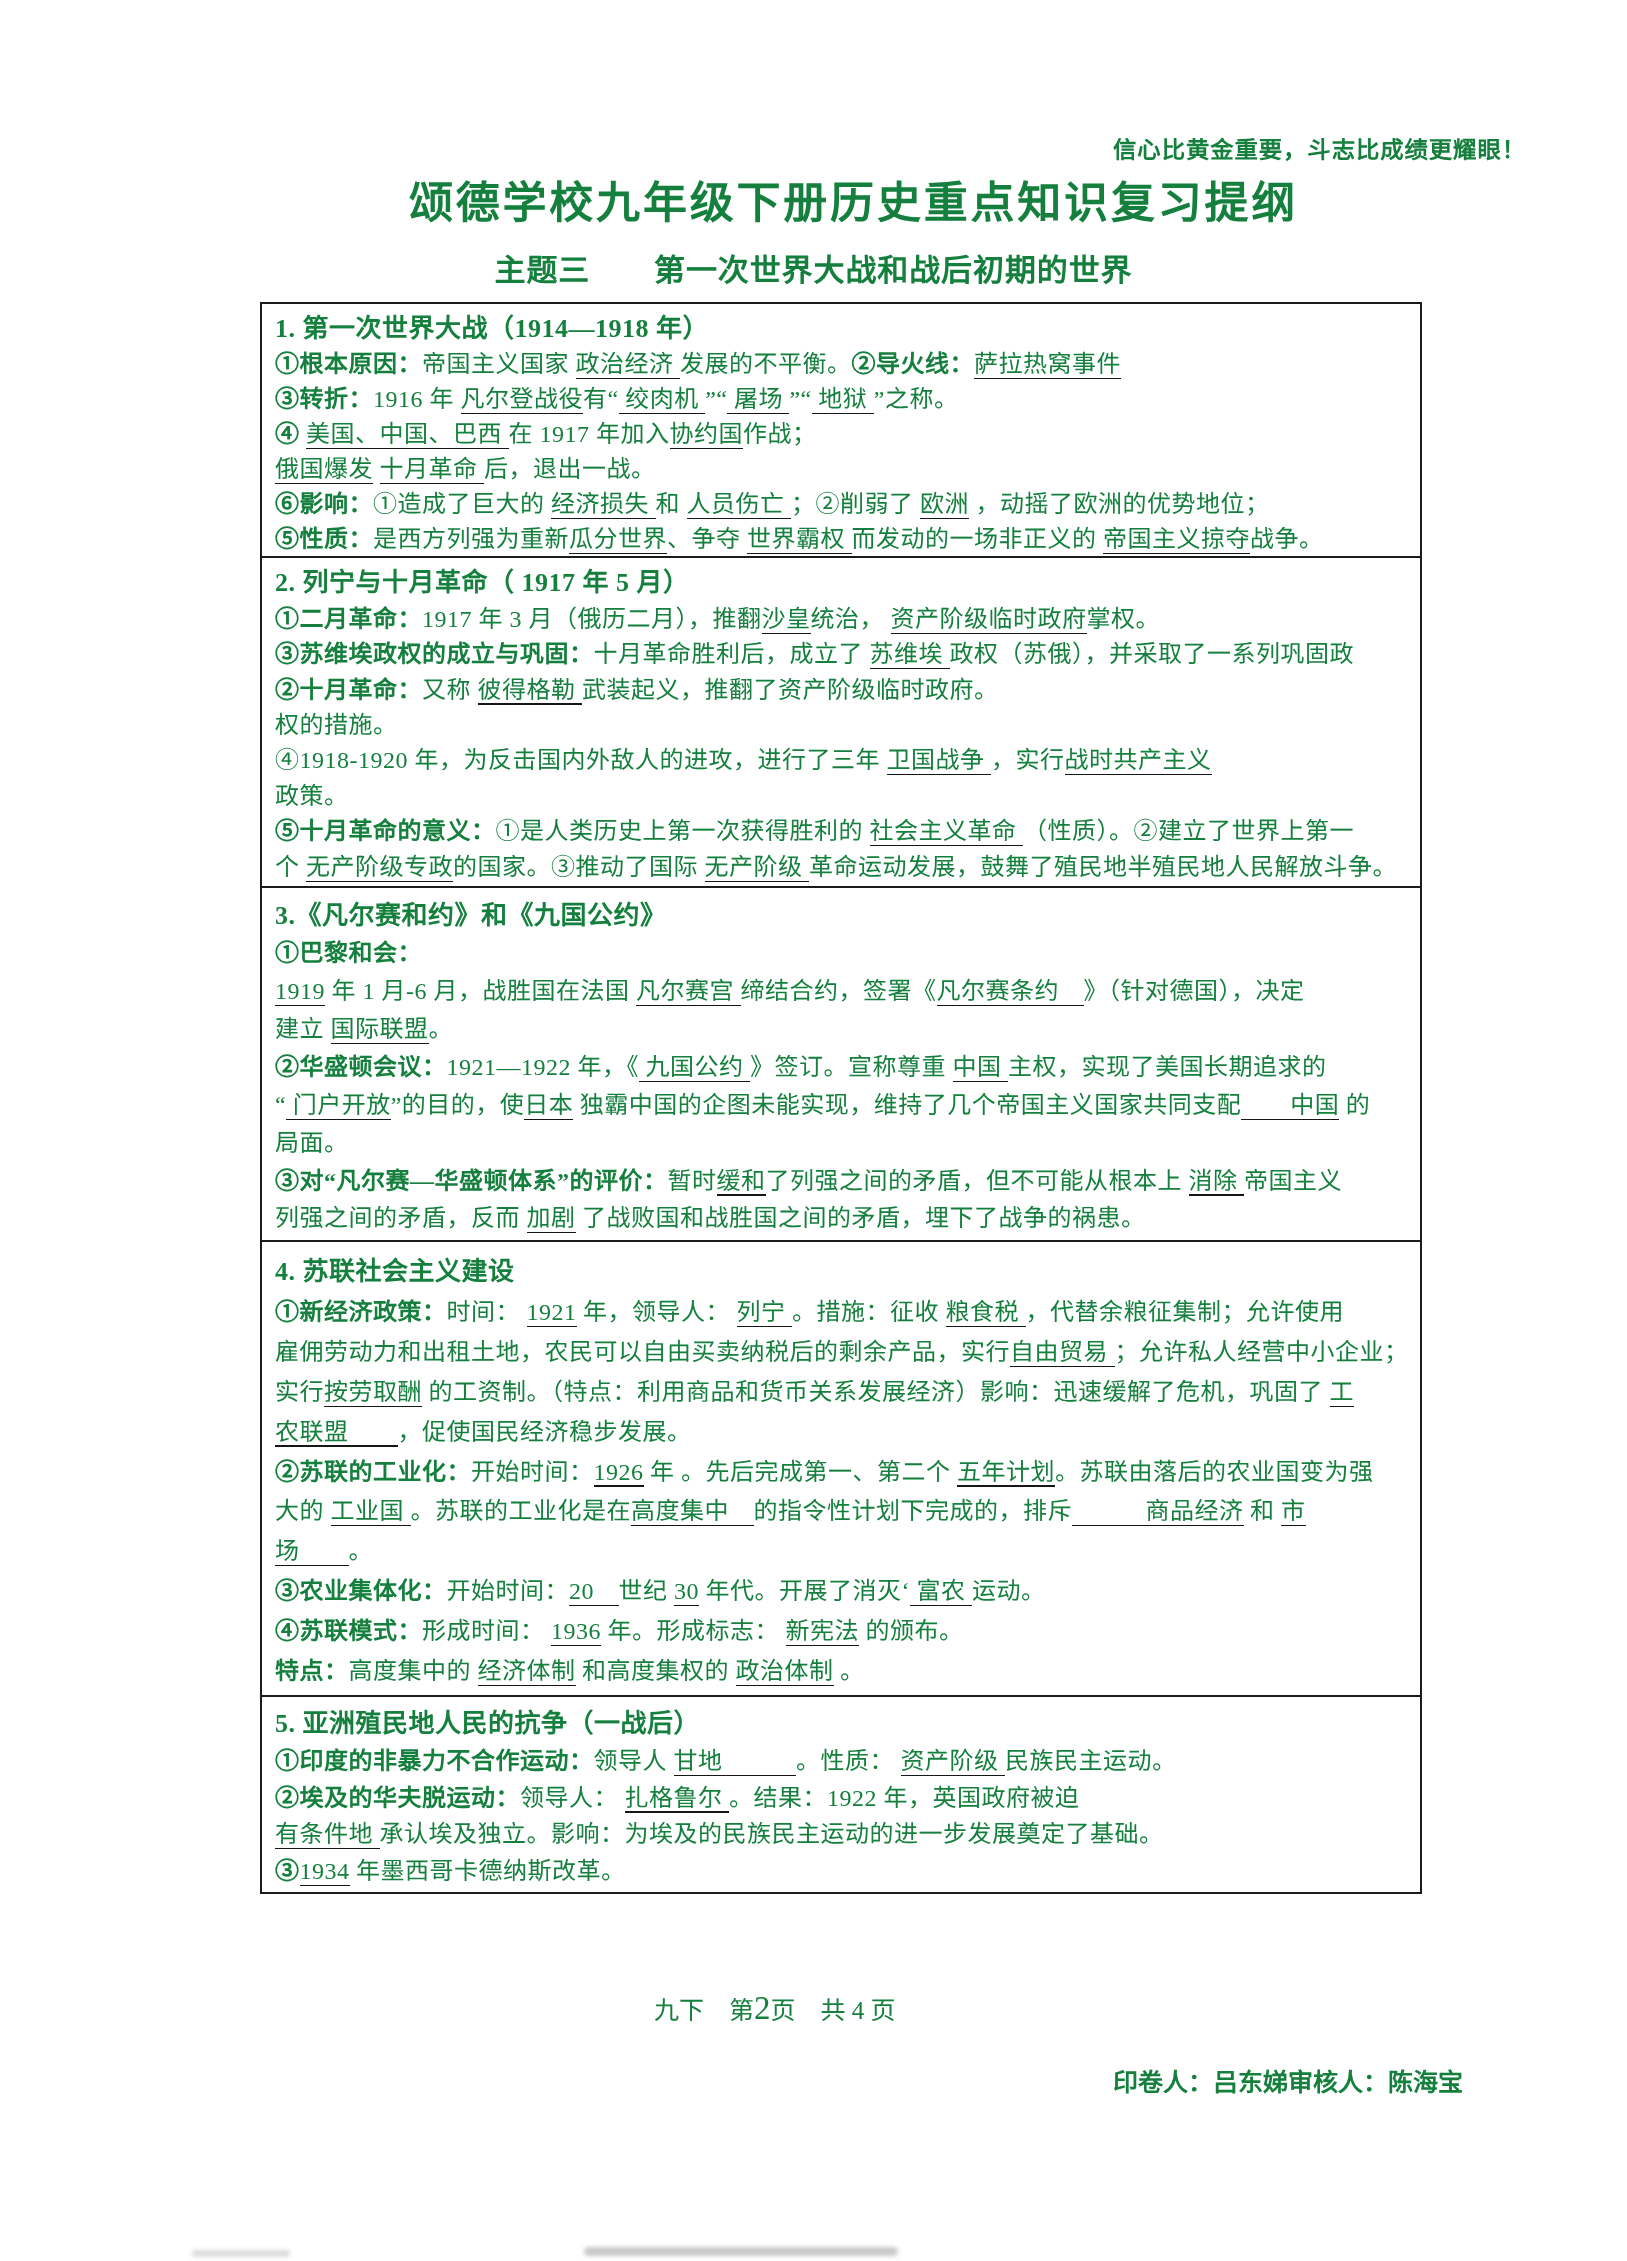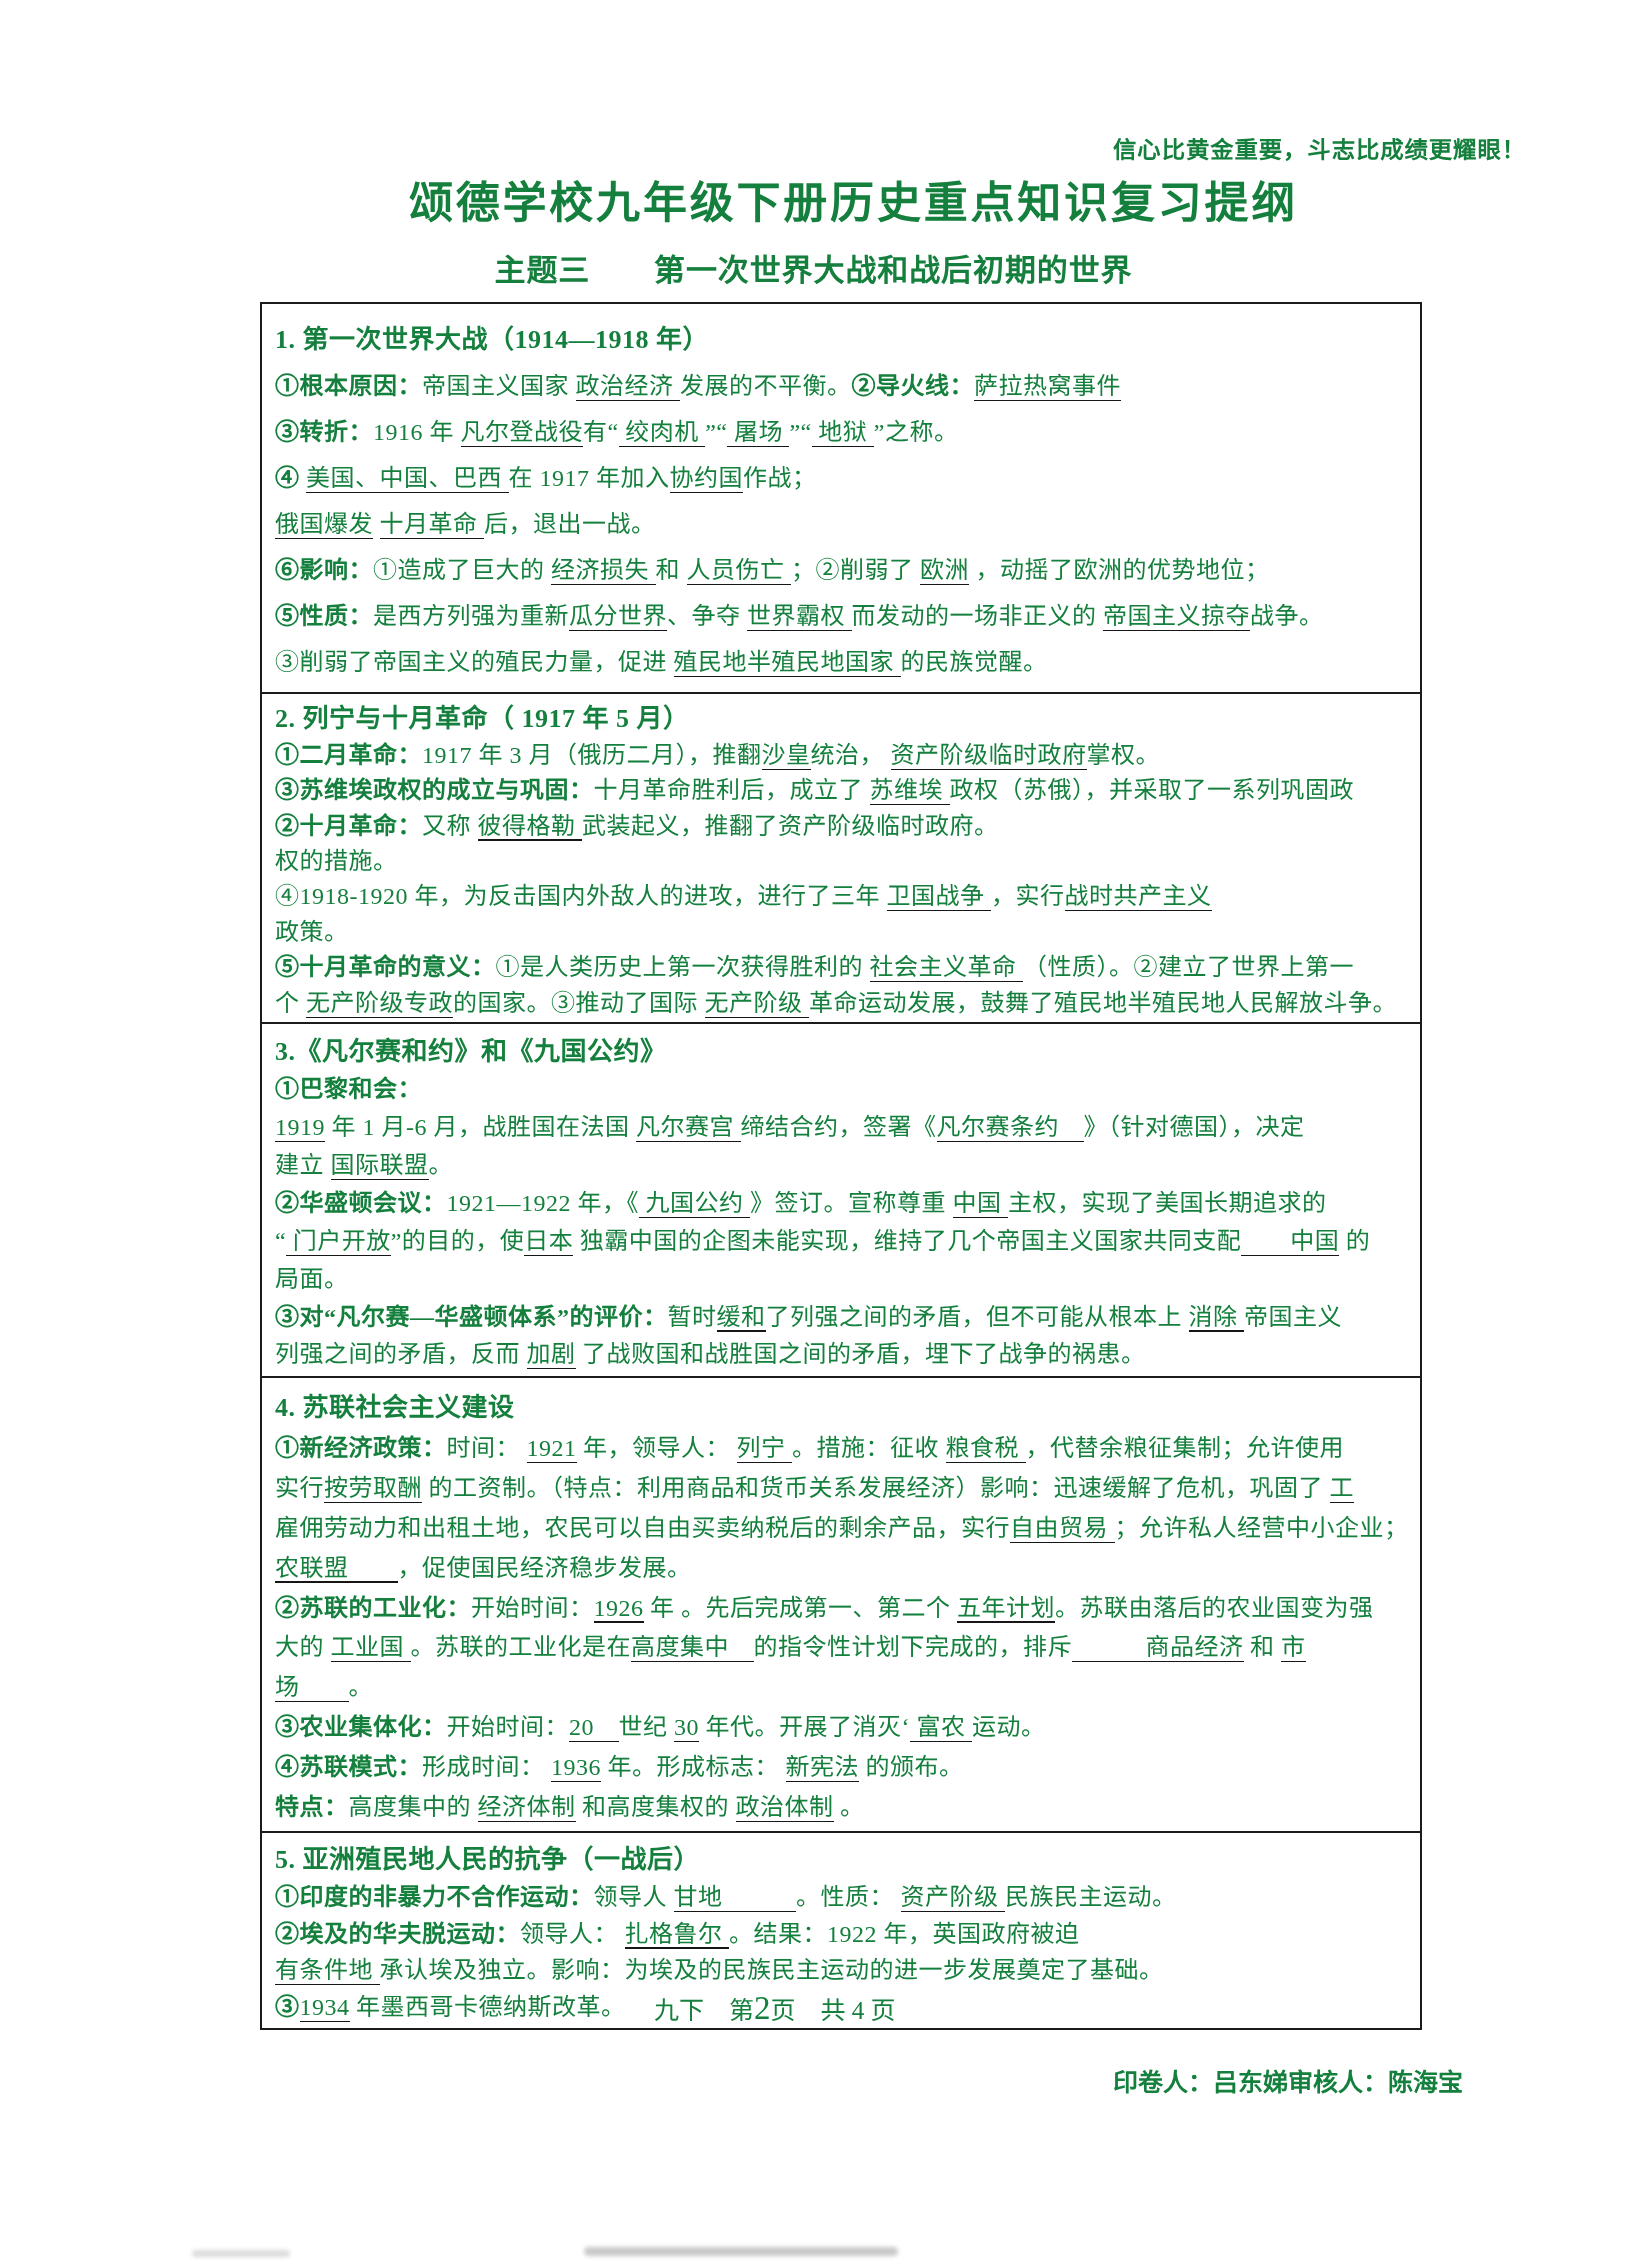--- a/index.html
+++ b/index.html
@@ -23,21 +23,21 @@
   .doc-table{
     position:absolute;left:260px;top:302px;width:1162px;
     border:2.8px solid #1b1b1b;box-sizing:border-box;background:#fff;
   }
   .section{
     box-sizing:border-box;border-bottom:2.8px solid #1b1b1b;
     padding:2.8px 9.4px 3.7px 13px;display:flex;flex-direction:column;
     justify-content:space-evenly;overflow:hidden;
   }
   .section:last-child{border-bottom:none;}
-  .section:nth-child(1){height:390px;}
+  .section:nth-child(1){height:254px;}
   .section:nth-child(2){height:330px;}
   .section:nth-child(3){height:354px;}
   .section:nth-child(4){height:455px;}
   .section:nth-child(5){height:195px;}
   .line{
     font-size:24px;white-space:nowrap;overflow:hidden;flex:0 0 auto;
     letter-spacing:0.5px;
   }
   .section .line:first-child{font-size:26px;}
   .b{font-weight:bold;}
@@ -99,22 +99,22 @@
         <div class="line"><span>建立 </span><span class="u">国际联盟</span><span>。</span></div>
         <div class="line"><span class="b">②华盛顿会议：</span><span>1921—1922 年，《</span><span class="u"> 九国公约 </span><span>》签订。宣称尊重 </span><span class="u">中国 </span><span>主权，实现了美国长期追求的</span></div>
         <div class="line"><span>“</span><span class="u"> 门户开放</span><span>”的目的，使</span><span class="u">日本</span><span> 独霸中国的企图未能实现，维持了几个帝国主义国家共同支配</span><span class="u">　　中国</span><span> 的</span></div>
         <div class="line"><span>局面。</span></div>
         <div class="line"><span class="b">③对“凡尔赛—华盛顿体系”的评价：</span><span>暂时</span><span class="u">缓和</span><span>了列强之间的矛盾，但不可能从根本上 </span><span class="u">消除 </span><span>帝国主义</span></div>
         <div class="line"><span>列强之间的矛盾，反而 </span><span class="u">加剧</span><span> 了战败国和战胜国之间的矛盾，埋下了战争的祸患。</span></div>
       </div>
       <div class="section">
         <div class="line"><span class="b">4. 苏联社会主义建设</span></div>
         <div class="line"><span class="b">①新经济政策：</span><span>时间： </span><span class="u">1921</span><span> 年，领导人： </span><span class="u">列宁 </span><span>。措施：征收 </span><span class="u">粮食税 </span><span>，代替余粮征集制；允许使用</span></div>
+        <div class="line"><span>雇佣劳动力和出租土地，农民可以自由买卖纳税后的剩余产品，实行</span><span class="u">自由贸易 </span><span>；允许私人经营中小企业；</span></div>
         <div class="line"><span>实行</span><span class="u">按劳取酬</span><span> 的工资制。（特点：利用商品和货币关系发展经济）影响：迅速缓解了危机，巩固了 </span><span class="u">工</span></div>
-        <div class="line"><span>雇佣劳动力和出租土地，农民可以自由买卖纳税后的剩余产品，实行</span><span class="u">自由贸易 </span><span>；允许私人经营中小企业；</span></div>
         <div class="line"><span class="u">农联盟　　</span><span>，促使国民经济稳步发展。</span></div>
         <div class="line"><span class="b">②苏联的工业化：</span><span>开始时间：</span><span class="u">1926</span><span> 年 。先后完成第一、第二个 </span><span class="u">五年计划</span><span>。苏联由落后的农业国变为强</span></div>
         <div class="line"><span>大的 </span><span class="u">工业国 </span><span>。苏联的工业化是在</span><span class="u">高度集中　</span><span>的指令性计划下完成的，排斥</span><span class="u">　　　商品经济</span><span> 和 </span><span class="u">市</span></div>
         <div class="line"><span class="u">场　　</span><span>。</span></div>
         <div class="line"><span class="b">③农业集体化：</span><span>开始时间：</span><span class="u">20　</span><span>世纪 </span><span class="u">30</span><span> 年代。开展了消灭‘</span><span class="u"> 富农 </span><span>运动。</span></div>
         <div class="line"><span class="b">④苏联模式：</span><span>形成时间： </span><span class="u">1936</span><span> 年。形成标志： </span><span class="u">新宪法</span><span> 的颁布。</span></div>
         <div class="line"><span class="b">特点：</span><span>高度集中的 </span><span class="u">经济体制</span><span> 和高度集权的 </span><span class="u">政治体制</span><span> 。</span></div>
       </div>
       <div class="section">
         <div class="line"><span class="b">5. 亚洲殖民地人民的抗争（一战后）</span></div>

